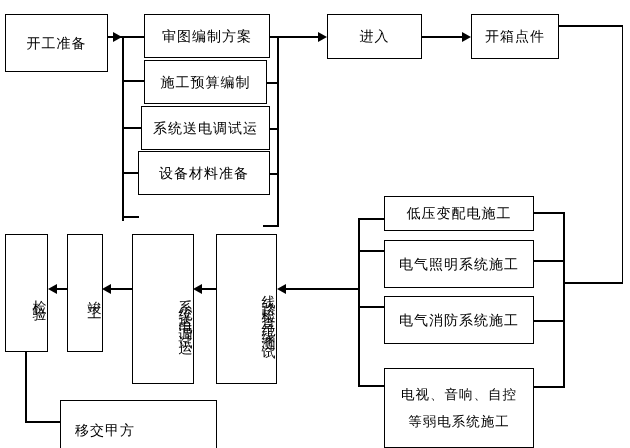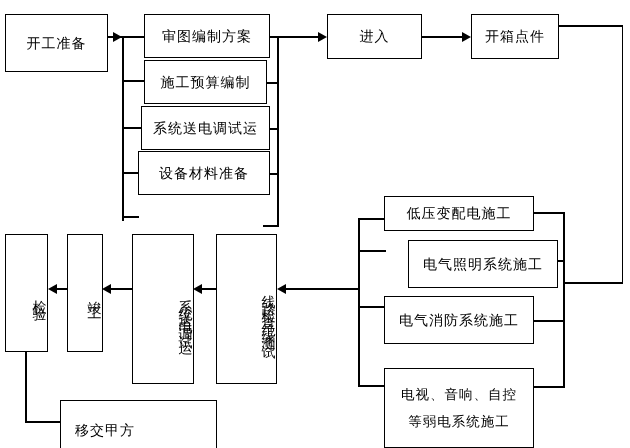--- a/index.html
+++ b/index.html
@@ -106,21 +106,21 @@
   <div class="ln lnv" style="left:621.5px;top:25px;height:258px;"></div>
   <div class="ln lnh" style="left:564px;top:282px;width:59px;"></div>
 
   <div class="ln lnv" style="left:563px;top:212px;height:175px;"></div>
   <div class="ln lnh" style="left:534px;top:212px;width:31px;"></div>
   <div class="ln lnh" style="left:534px;top:260px;width:31px;"></div>
   <div class="ln lnh" style="left:534px;top:320px;width:31px;"></div>
   <div class="ln lnh" style="left:534px;top:386px;width:31px;"></div>
 
   <div class="box" style="left:384px;top:196px;width:150px;height:35px;">低压变配电施工</div>
-  <div class="box" style="left:408px;top:240px;width:150px;height:48px;">电气照明系统施工</div>
+  <div class="box" style="left:384px;top:240px;width:150px;height:48px;">电气照明系统施工</div>
   <div class="box" style="left:384px;top:296px;width:150px;height:48px;">电气消防系统施工</div>
   <div class="box two-line" style="left:384px;top:368px;width:150px;height:80px;">
     <span>电视、音响、自控</span>
     <span>等弱电系统施工</span>
   </div>
 
   <div class="ln lnv" style="left:358px;top:218px;height:168px;"></div>
   <div class="ln lnh" style="left:358px;top:218px;width:28px;"></div>
   <div class="ln lnh" style="left:358px;top:250px;width:28px;"></div>
   <div class="ln lnh" style="left:358px;top:306px;width:28px;"></div>

